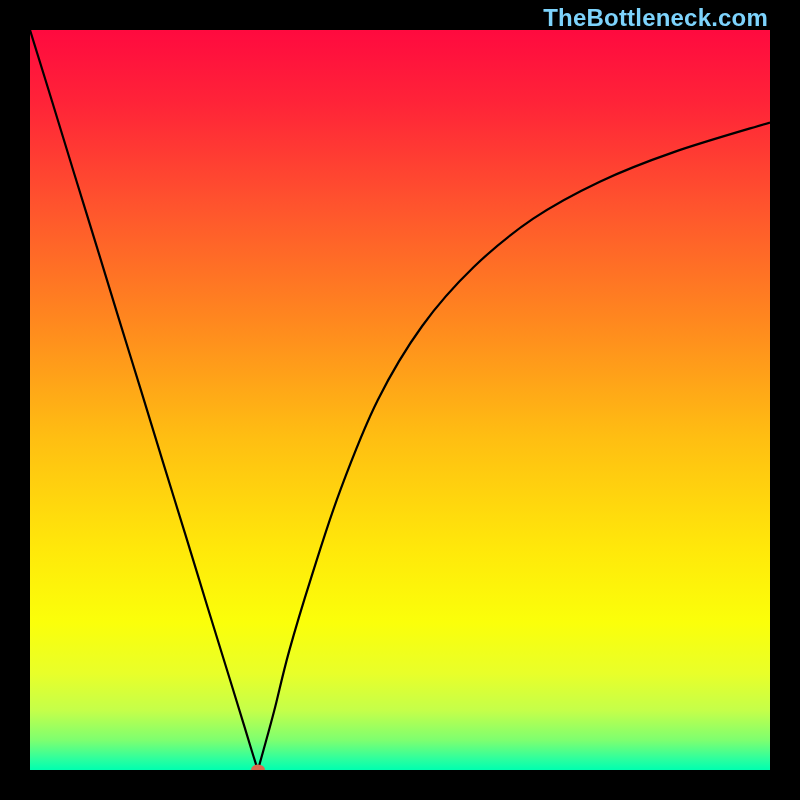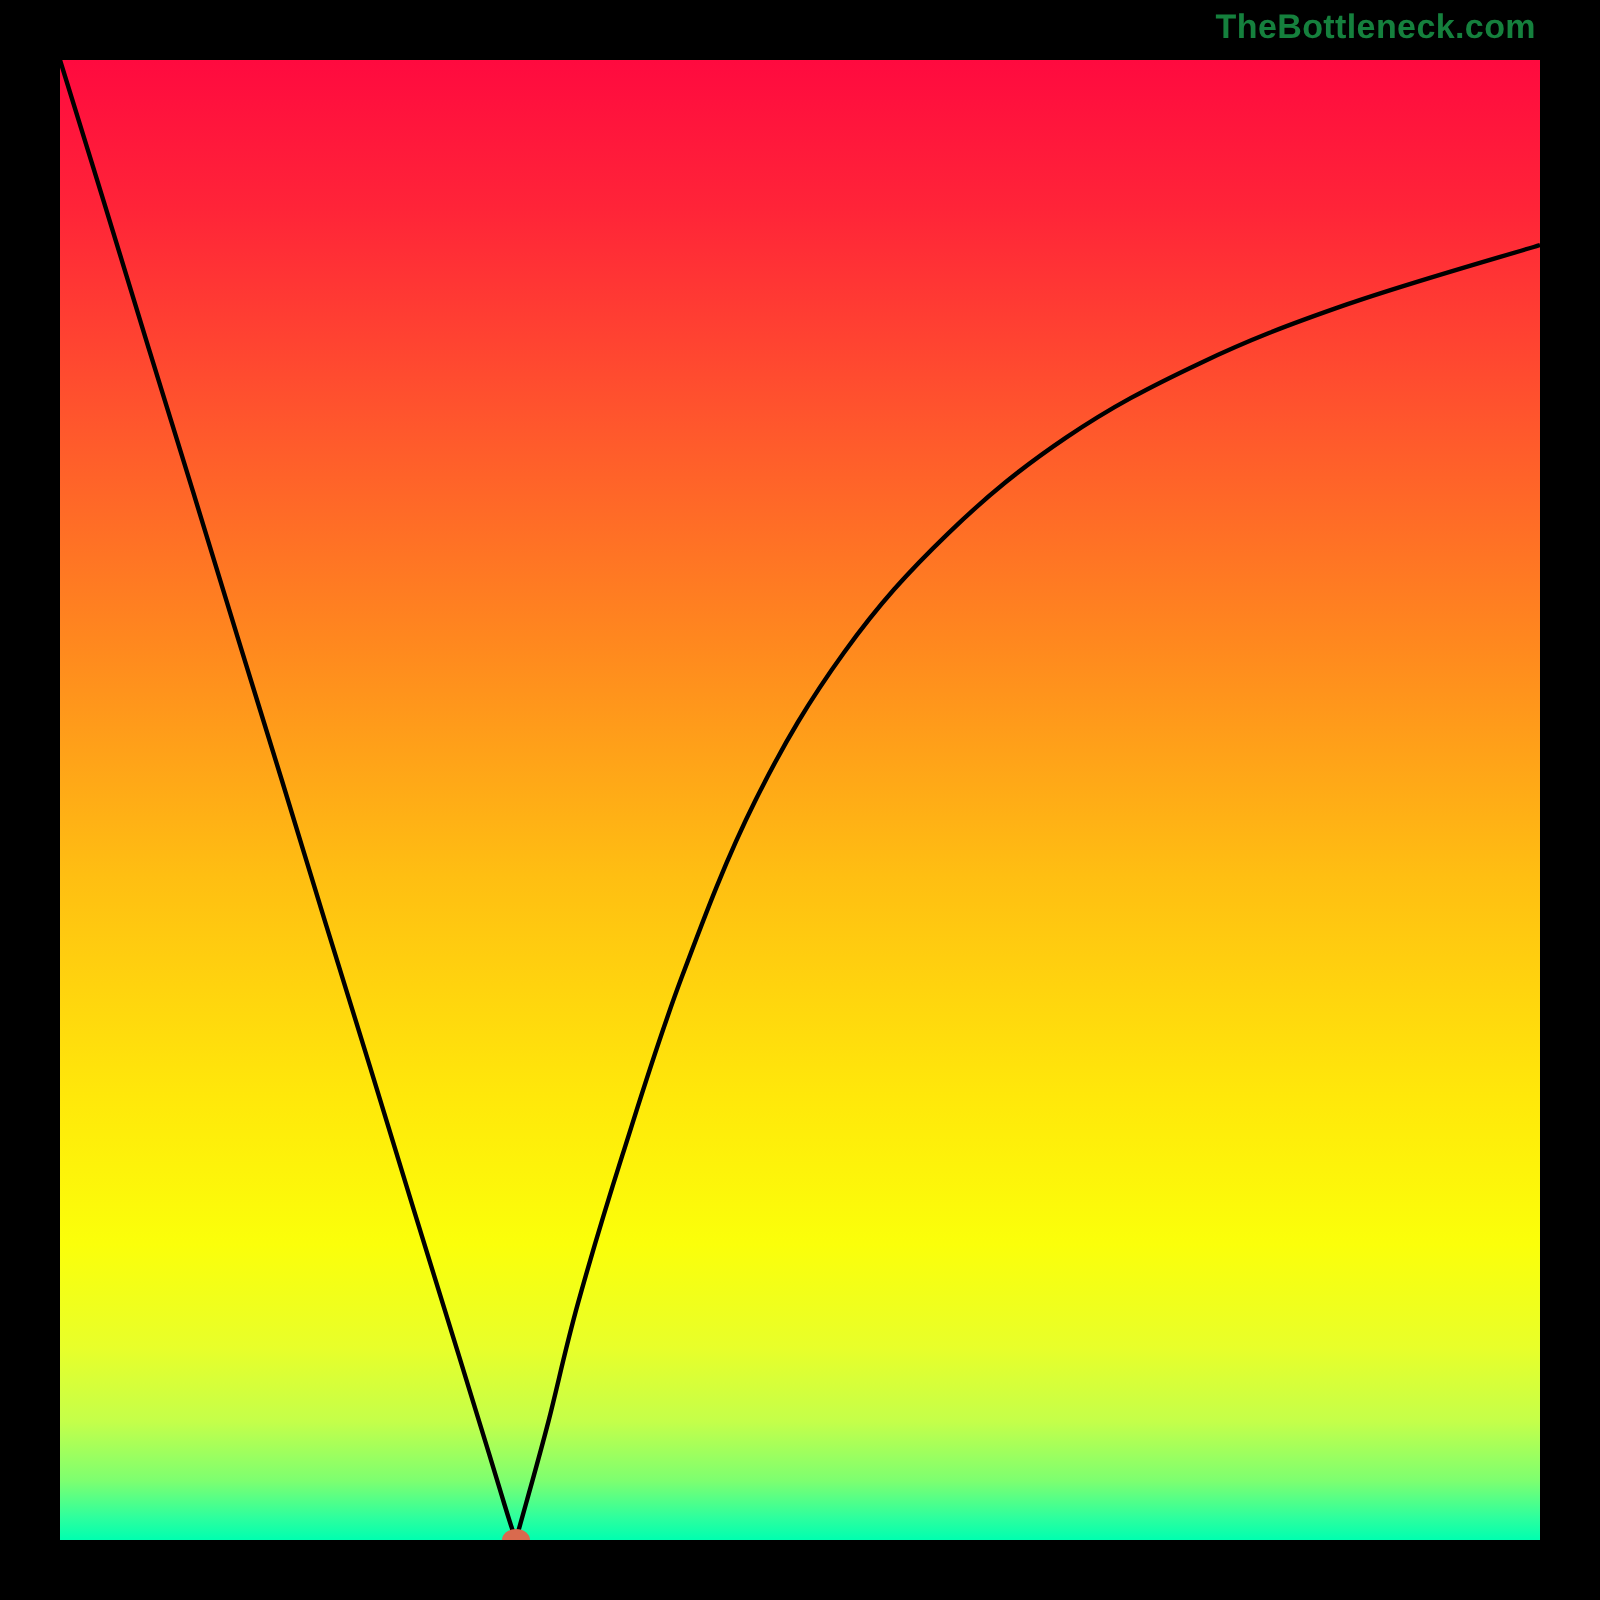--- a/index.html
+++ b/index.html
@@ -29,22 +29,22 @@
     position: absolute;
     left: 0;
     top: 0;
     width: 100%;
     height: 100%;
   }
   .watermark {
     position: absolute;
     top: 4px;
     right: 32px;
-    color: #15803d;
-    font-size: 17px;
+    color: #7dd3fc;
+    font-size: 24px;
     font-weight: 600;
     letter-spacing: 0.2px;
   }
   svg.curve {
     position: absolute;
     left: 0;
     top: 0;
     width: 100%;
     height: 100%;
   }

